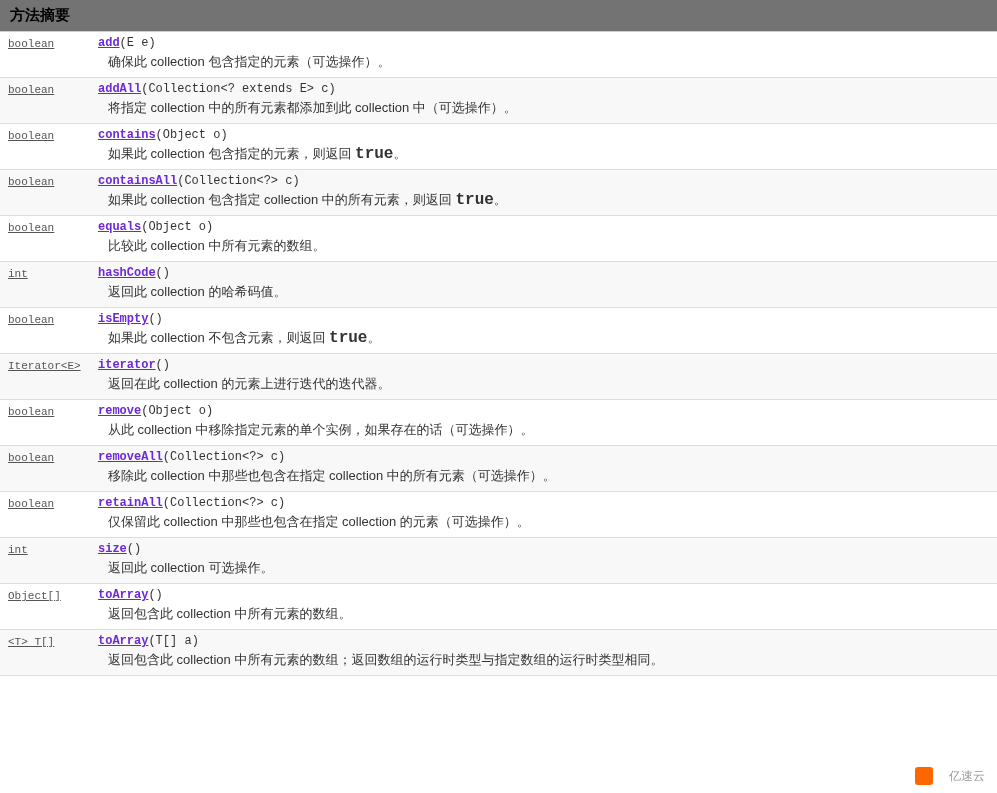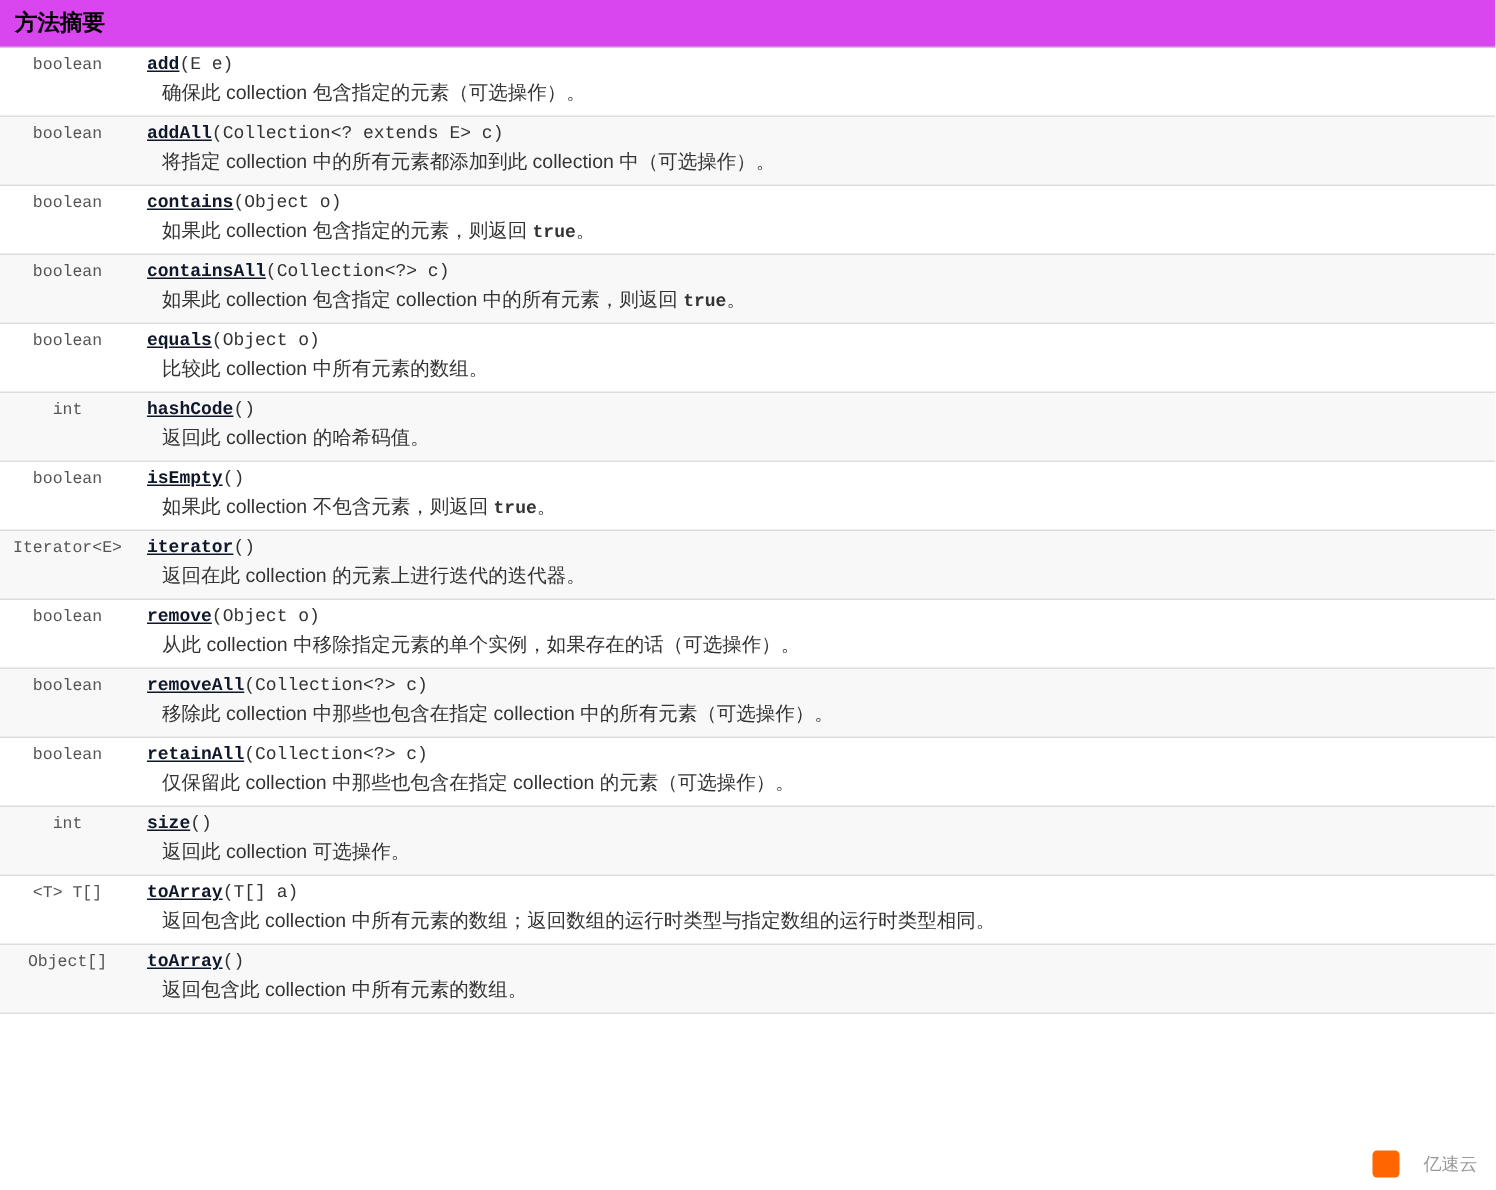--- a/index.html
+++ b/index.html
@@ -13,72 +13,73 @@
       background: #fff;
       color: #333;
     }
     .page-container {
       width: 997px;
       min-height: 793px;
       background: #fff;
       position: relative;
     }
     .section-title {
-      background: #d946ef;
+      background: #737373;
       padding: 6px 10px;
       font-size: 15px;
       font-weight: bold;
       color: #000;
       border-bottom: 1px solid #ccc;
     }
     .method-table {
       width: 100%;
       border-collapse: collapse;
     }
     .method-table tr {
       border-bottom: 1px solid #ddd;
     }
     .method-table tr:nth-child(even) {
       background: #f8f8f8;
     }
     .method-table tr:nth-child(odd) {
       background: #fff;
     }
     .return-type {
-      text-align: center;
+      text-align: left;
       vertical-align: top;
       padding: 6px 8px 2px 8px;
       font-size: 11px;
       color: #555;
       font-family: "Courier New", monospace;
       white-space: nowrap;
       width: 90px;
       min-width: 90px;
+      text-decoration: underline;
     }
     .method-details {
       vertical-align: top;
       padding: 4px 8px 6px 8px;
     }
     .method-signature {
       font-family: "Courier New", monospace;
       font-size: 12px;
       margin-bottom: 3px;
     }
     .method-signature a {
-      color: #0f172a;
+      color: #6d28d9;
       font-weight: bold;
     }
     .method-description {
       font-size: 13px;
       color: #333;
       padding-left: 10px;
     }
     .method-description code {
       font-family: "Courier New", monospace;
-      font-size: 12px;
+      font-size: 16px;
       font-weight: bold;
     }
     .watermark {
       position: absolute;
       bottom: 8px;
       right: 12px;
       font-size: 12px;
       color: #999;
       display: flex;
       align-items: center;
@@ -178,31 +179,31 @@
           </td>
         </tr>
         <tr>
           <td class="return-type">int</td>
           <td class="method-details">
             <div class="method-signature"><a href="#">size</a><span>()</span></div>
             <div class="method-description">返回此 collection 可选操作。</div>
           </td>
         </tr>
         <tr>
+          <td class="return-type">Object[]</td>
+          <td class="method-details">
+            <div class="method-signature"><a href="#">toArray</a><span>()</span></div>
+            <div class="method-description">返回包含此 collection 中所有元素的数组。</div>
+          </td>
+        </tr>
+        <tr>
           <td class="return-type">&lt;T&gt; T[]</td>
           <td class="method-details">
             <div class="method-signature"><a href="#">toArray</a><span>(T[]  a)</span></div>
             <div class="method-description">返回包含此 collection 中所有元素的数组；返回数组的运行时类型与指定数组的运行时类型相同。</div>
-          </td>
-        </tr>
-        <tr>
-          <td class="return-type">Object[]</td>
-          <td class="method-details">
-            <div class="method-signature"><a href="#">toArray</a><span>()</span></div>
-            <div class="method-description">返回包含此 collection 中所有元素的数组。</div>
           </td>
         </tr>
       </tbody>
   </table>
 
   <div class="watermark">
     <span class="watermark-icon"></span>
     <span>亿速云</span>
   </div>
 </div>

